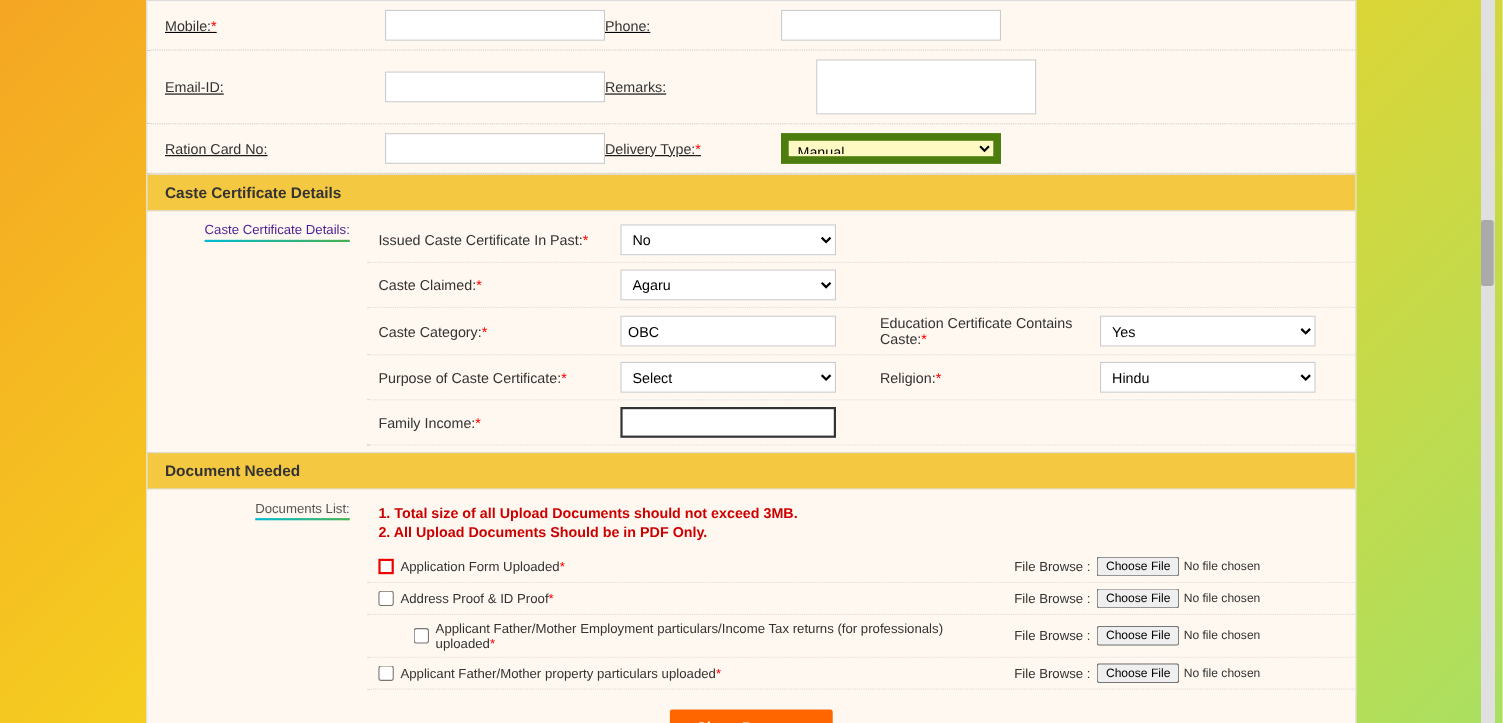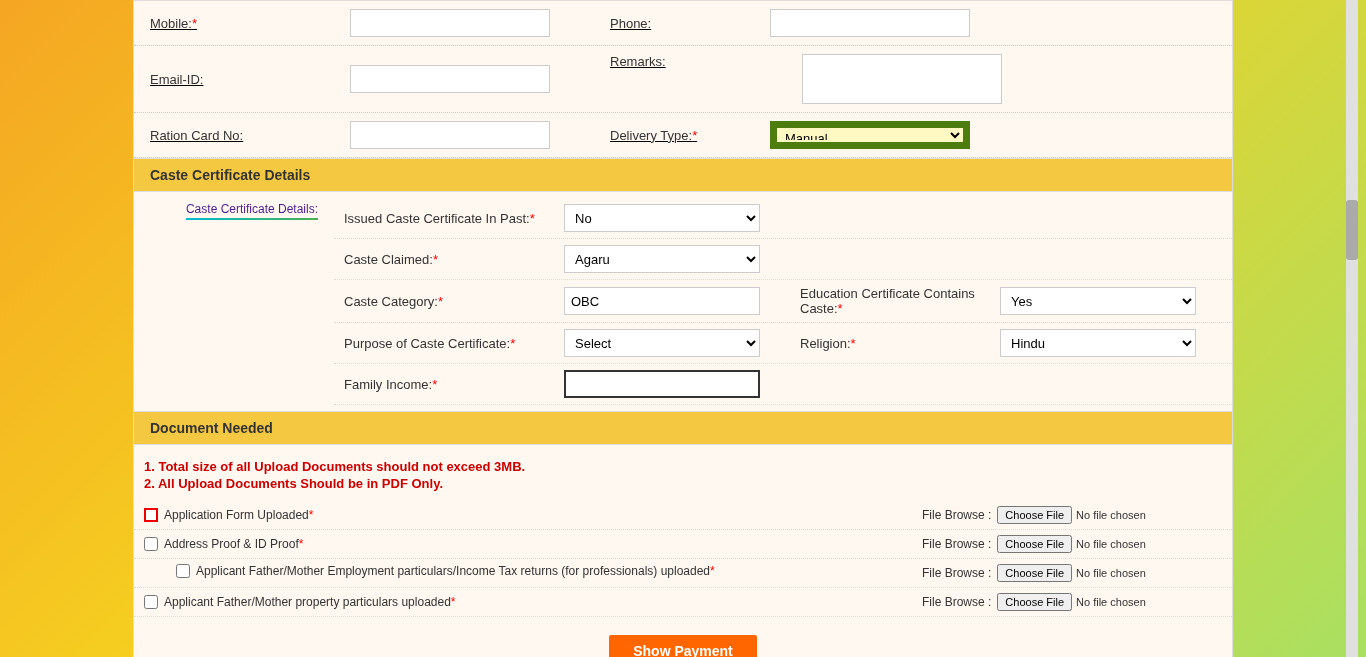--- a/index.html
+++ b/index.html
@@ -51,21 +51,20 @@
       width: 200px;
       height: 28px;
       border: 7px solid #4d7c0f;
       padding: 2px 4px;
       font-size: 13px;
       background: #fef9c3;
     }
     .form-row .right-group {
       display: flex;
       align-items: center;
-      margin-left: 60px;
     }
     .form-row .right-group .label {
       width: 160px;
     }
     .section-header {
       background: #f5c842;
       padding: 8px 16px;
       font-weight: bold;
       font-size: 14px;
       color: #333;
@@ -242,21 +241,21 @@
         <input type="text" class="field-input" style="">
         <div class="right-group">
           <div class="label">Phone:</div>
           <input type="text" class="field-input" style="">
         </div>
       </div>
 
       <div class="form-row">
         <div class="label">Email-ID:</div>
         <input type="text" class="field-input" style="">
-        <div class="right-group" style="align-items:flex-start;gap:32px;">
+        <div class="right-group" style="align-items:center;gap:32px;">
           <div class="label">Remarks:</div>
           <textarea style="width: 200px; height: 50px; border: 1px solid rgb(204, 204, 204); padding: 2px 6px; font-size: 13px; resize: none;"></textarea>
         </div>
       </div>
 
       <div class="form-row">
         <div class="label">Ration Card No:</div>
         <input type="text" class="field-input" style="">
         <div class="right-group">
           <div class="label">
@@ -343,20 +342,23 @@
             <span>Family Income:</span><span class="req">*</span>
           </div>
           <input type="text" class="field-input active-border" value="" style="border: 2px solid rgb(51, 51, 51);">
         </div>
       </div>
     </div>
 
     <div class="section-header">Document Needed</div>
 
     <div class="sub-section doc-section">
+      <div class="doc-side-label">
+        <span class="side-label-inner">Documents List:</span>
+      </div>
       <div class="fields-area">
         <div class="doc-rules">
           <p>1. Total size of all Upload Documents should not exceed 3MB.</p>
           <p>2. All Upload Documents Should be in PDF Only.</p>
         </div>
 
         <div class="doc-row">
           <div class="doc-label">
             <div class="doc-checkbox" style="border:2px solid #e00;"></div>
             <span>Application Form Uploaded<span style="color:red">*</span></span>

